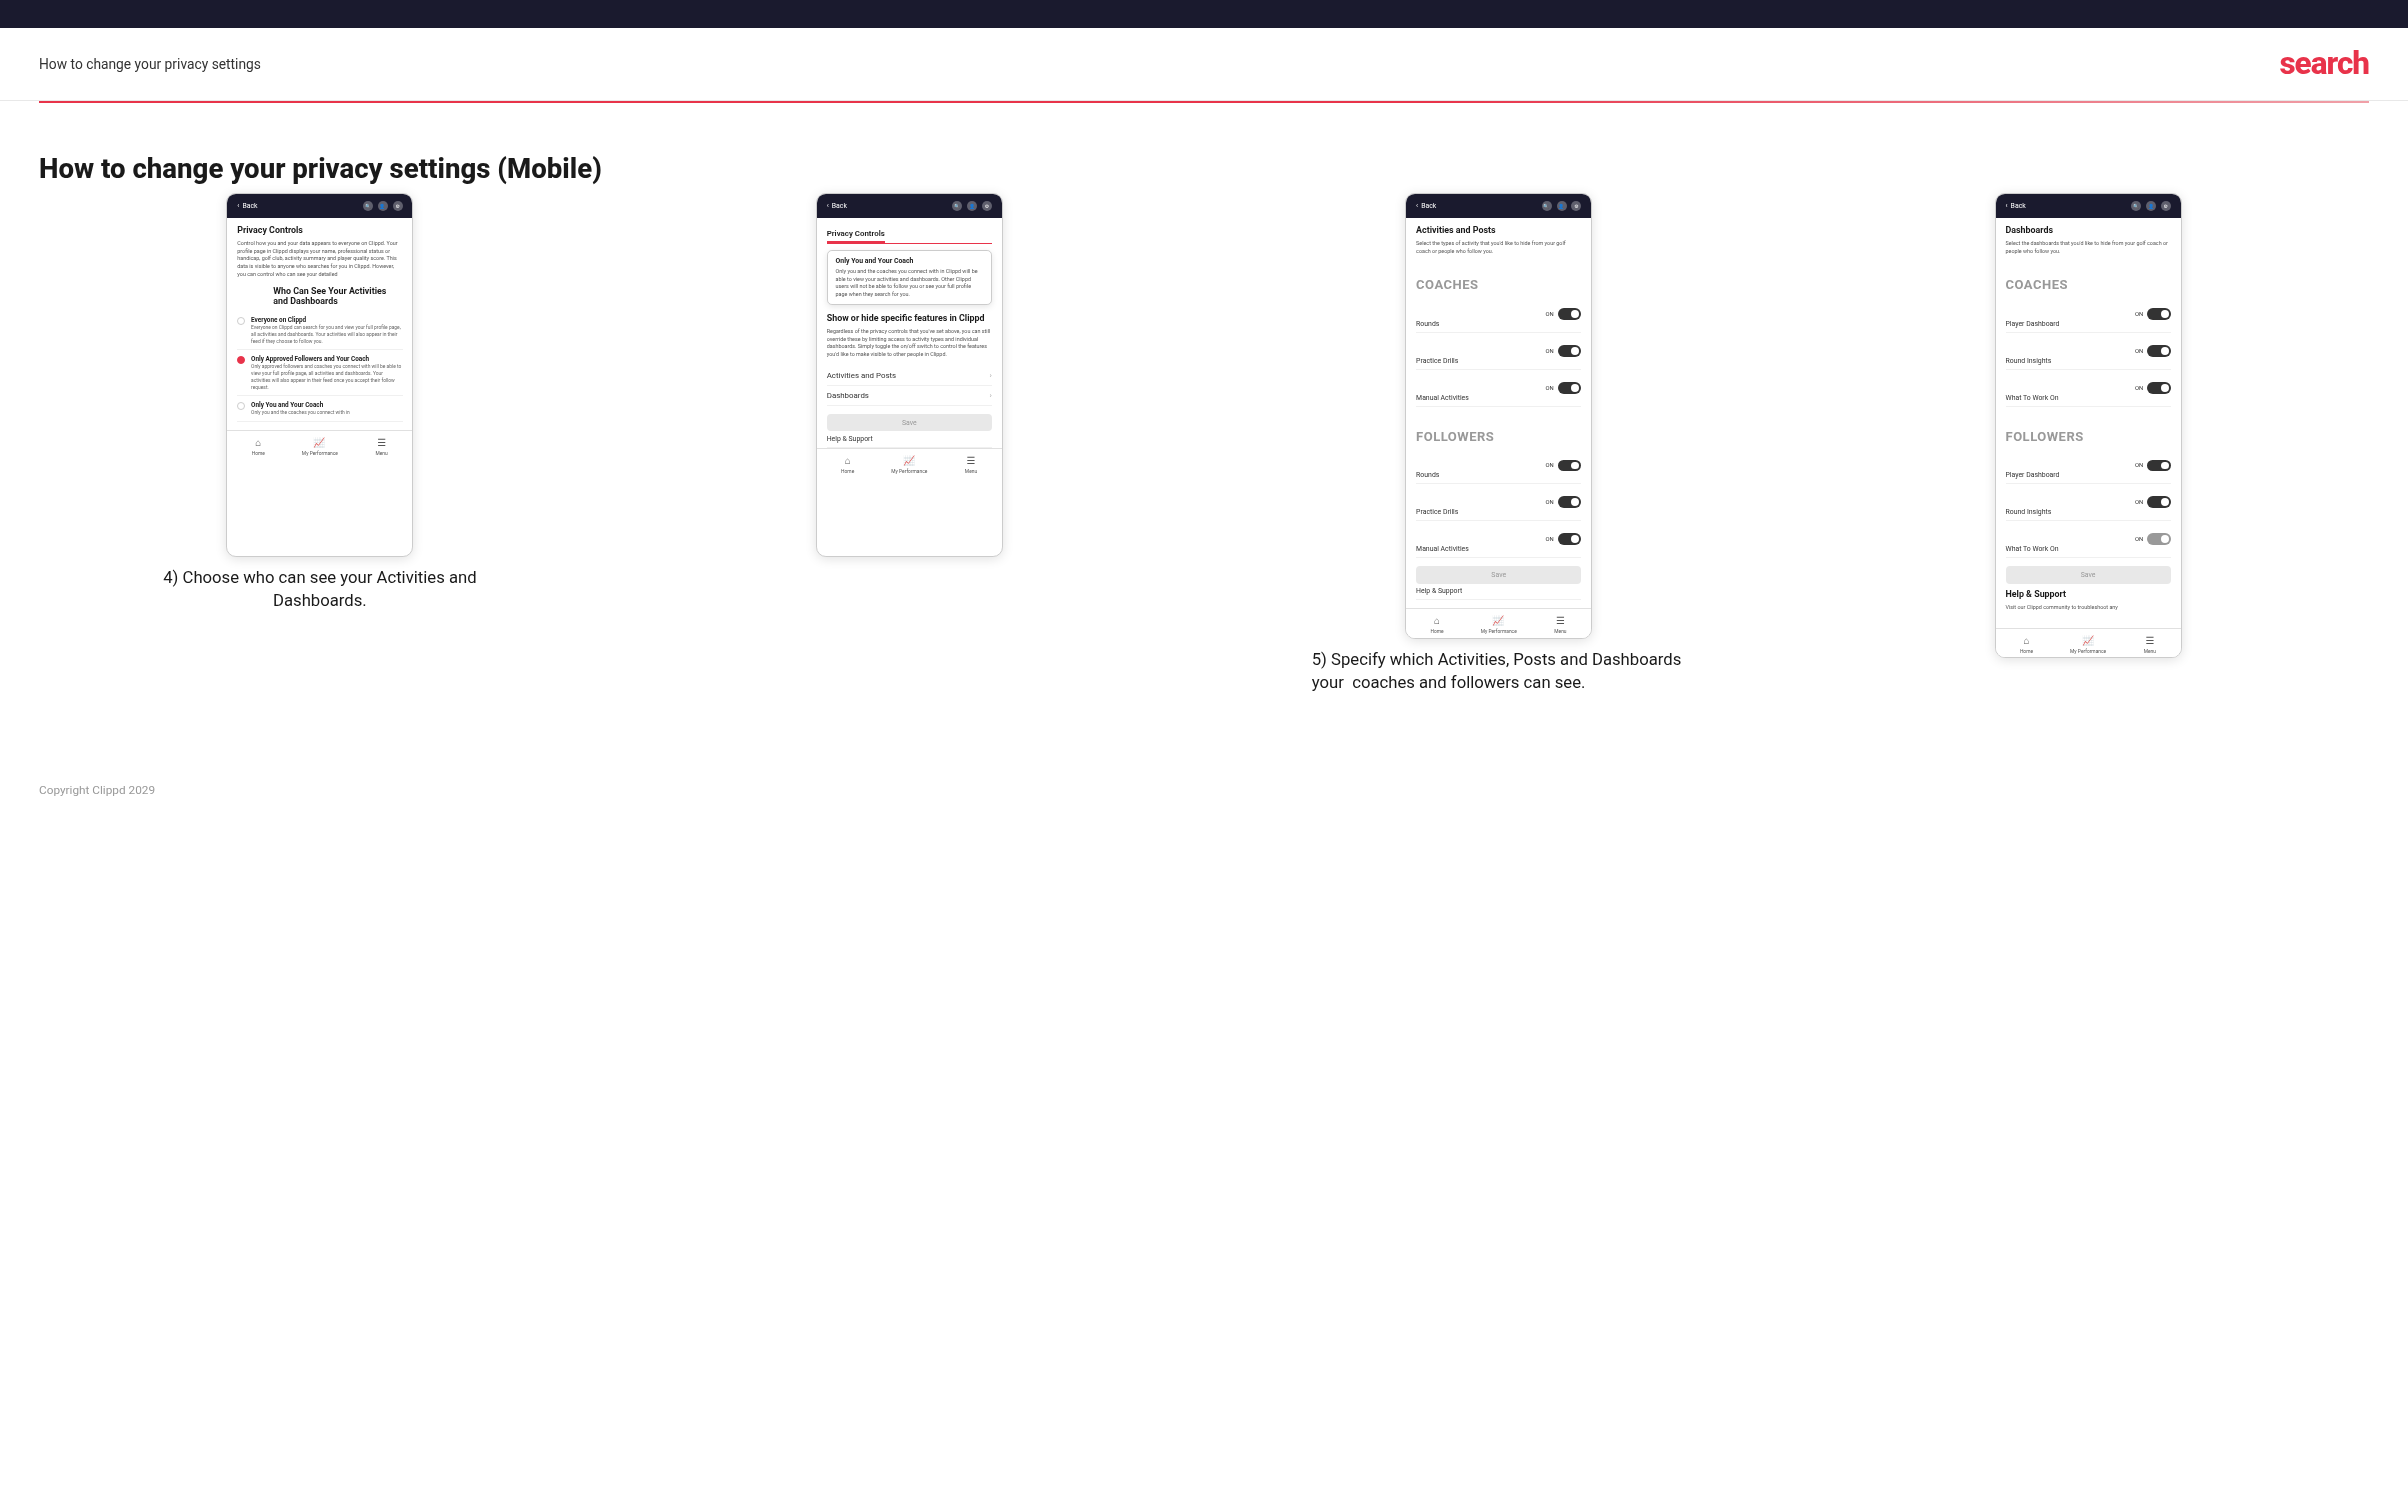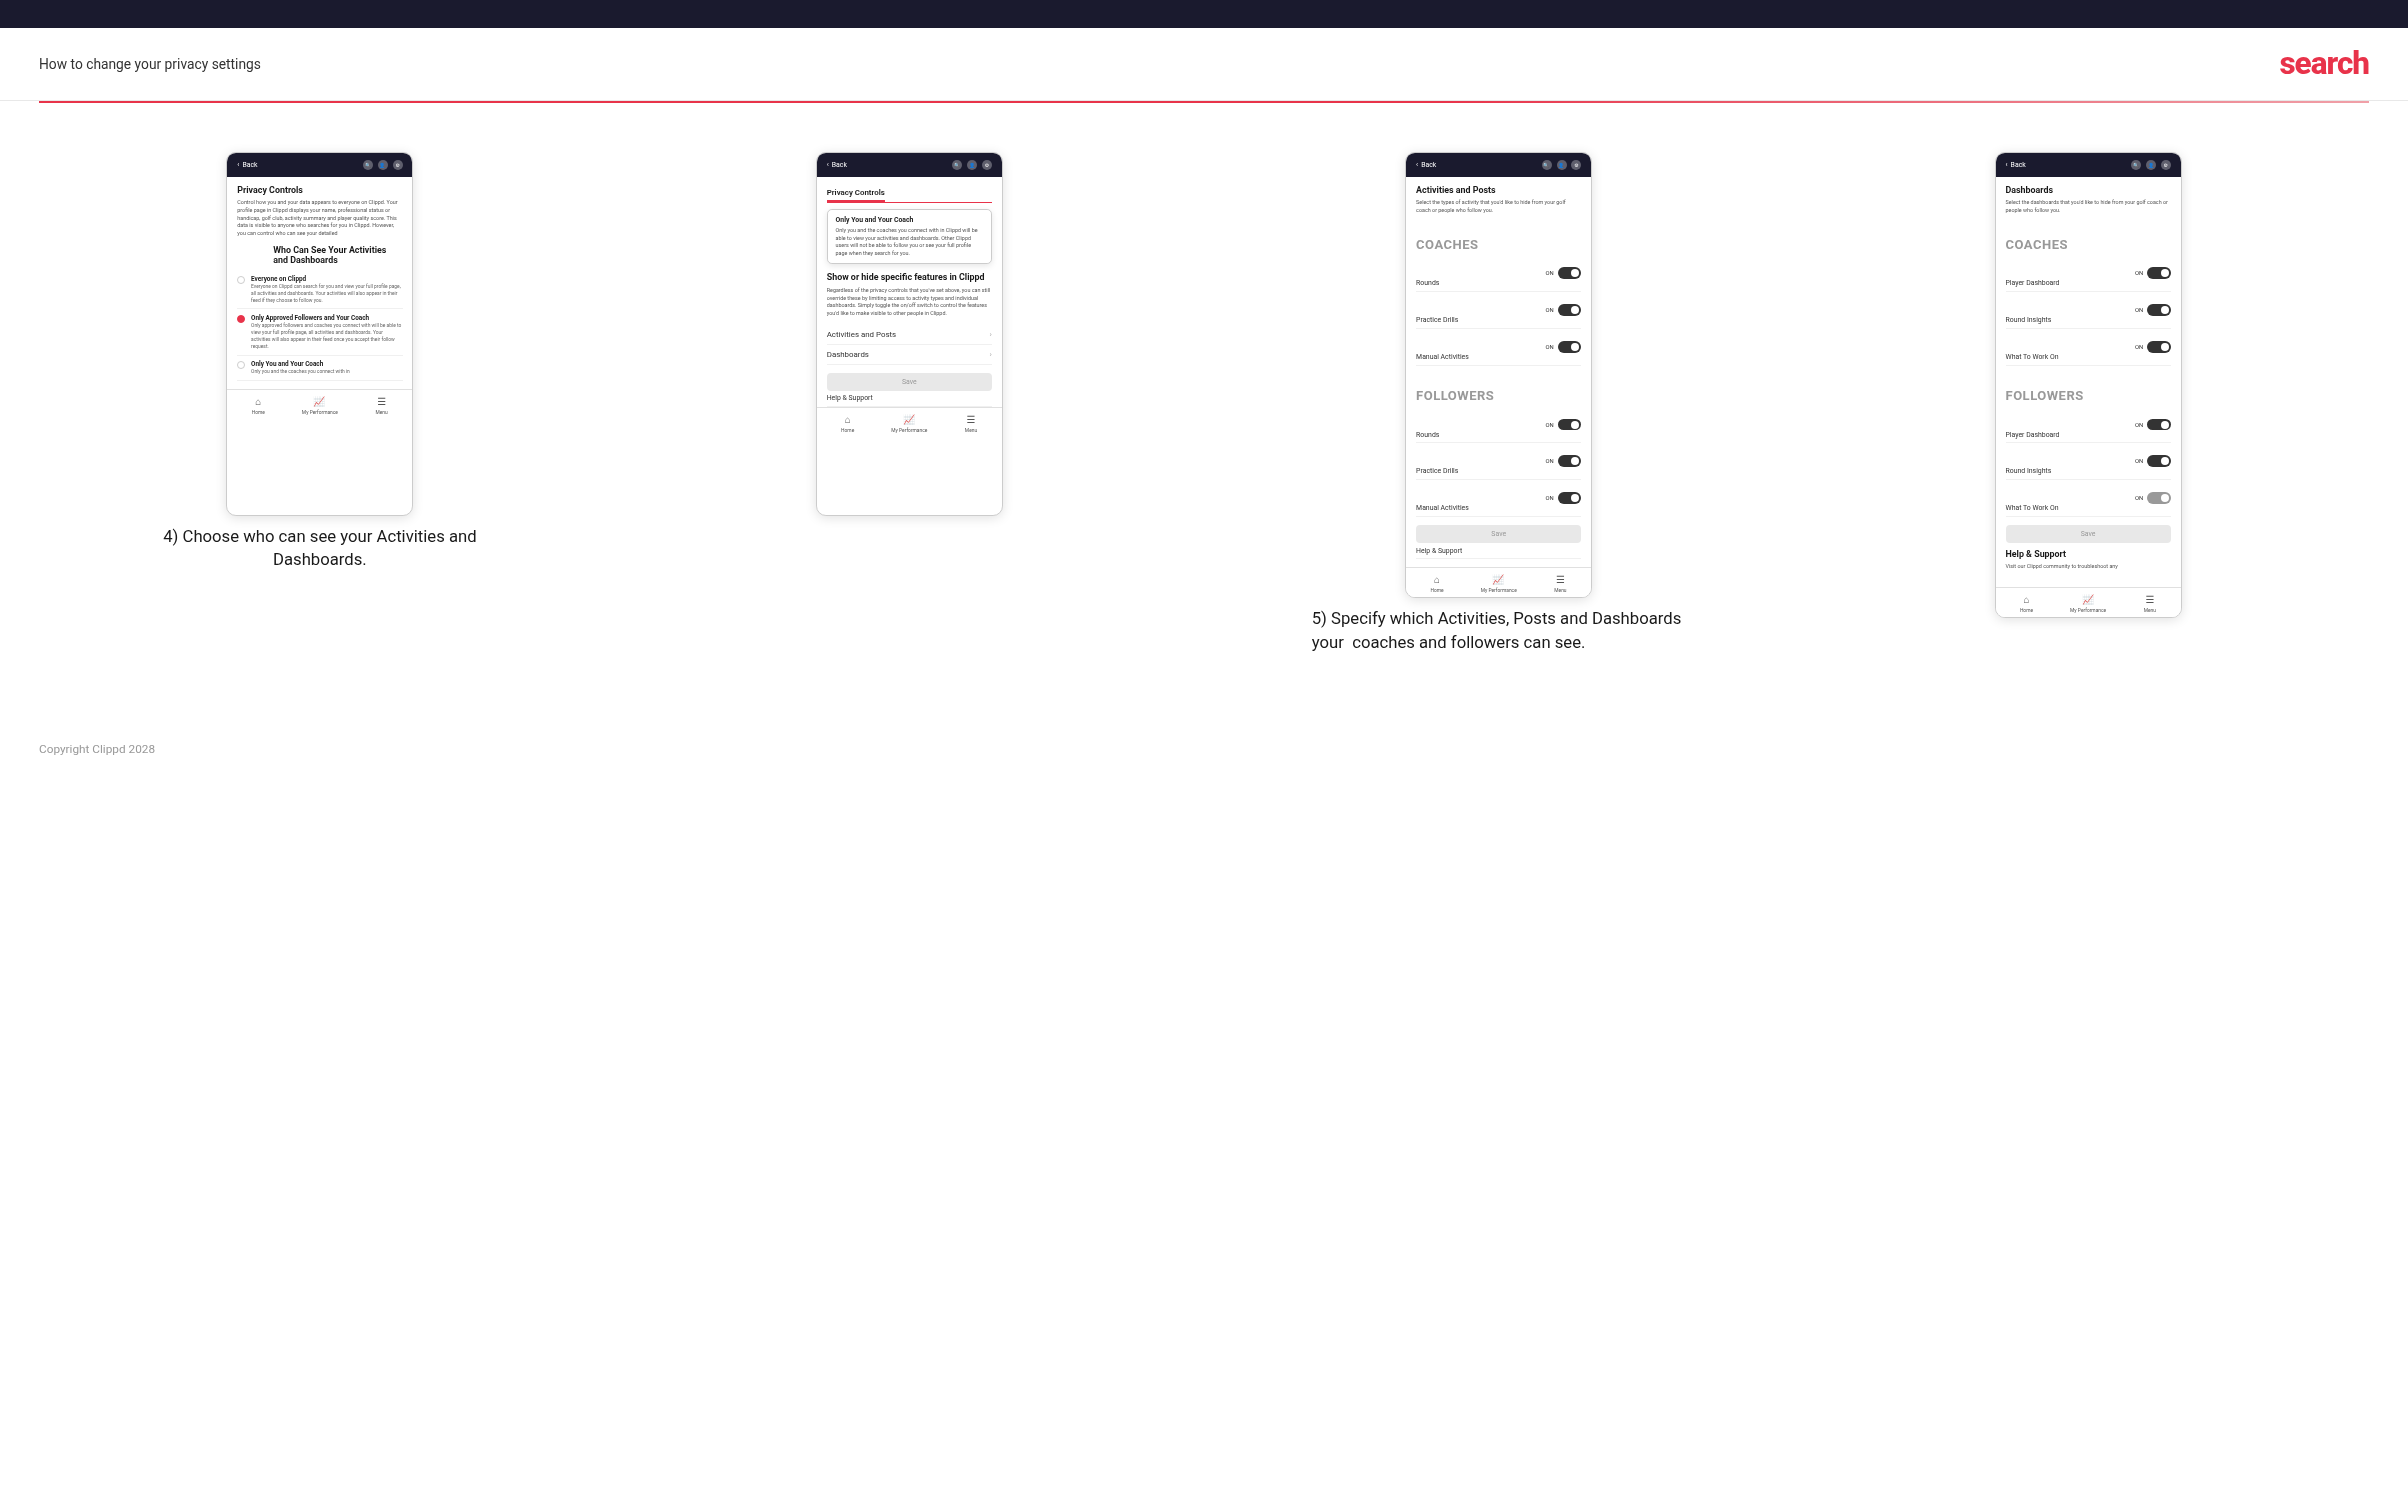--- a/index.html
+++ b/index.html
@@ -340,20 +340,21 @@
 
 <div class="header">
   <span class="header-title">How to change your privacy settings</span>
   <span class="logo">search</span>
 </div>
 
 <div class="header-divider"></div>
 
 <div class="main-content">
 
+  <h1 class="page-heading">How to change your privacy settings (Mobile)</h1>
 
   <div class="screenshots-grid">
 
     <div class="screenshot-group">
       <div class="phone-mockup">
 
         <div class="phone-header">
           <div class="phone-header-back">
             <span>‹</span>
             <span>Back</span>
@@ -648,15 +649,15 @@
           </div>
         </div>
       </div>
     </div>
 
   </div>
 
 </div>
 
 <div class="footer">
-  <span>Copyright Clippd 2028</span>
+  <span>Copyright Clippd 2029</span>
 </div>
 
 
 </body></html>

